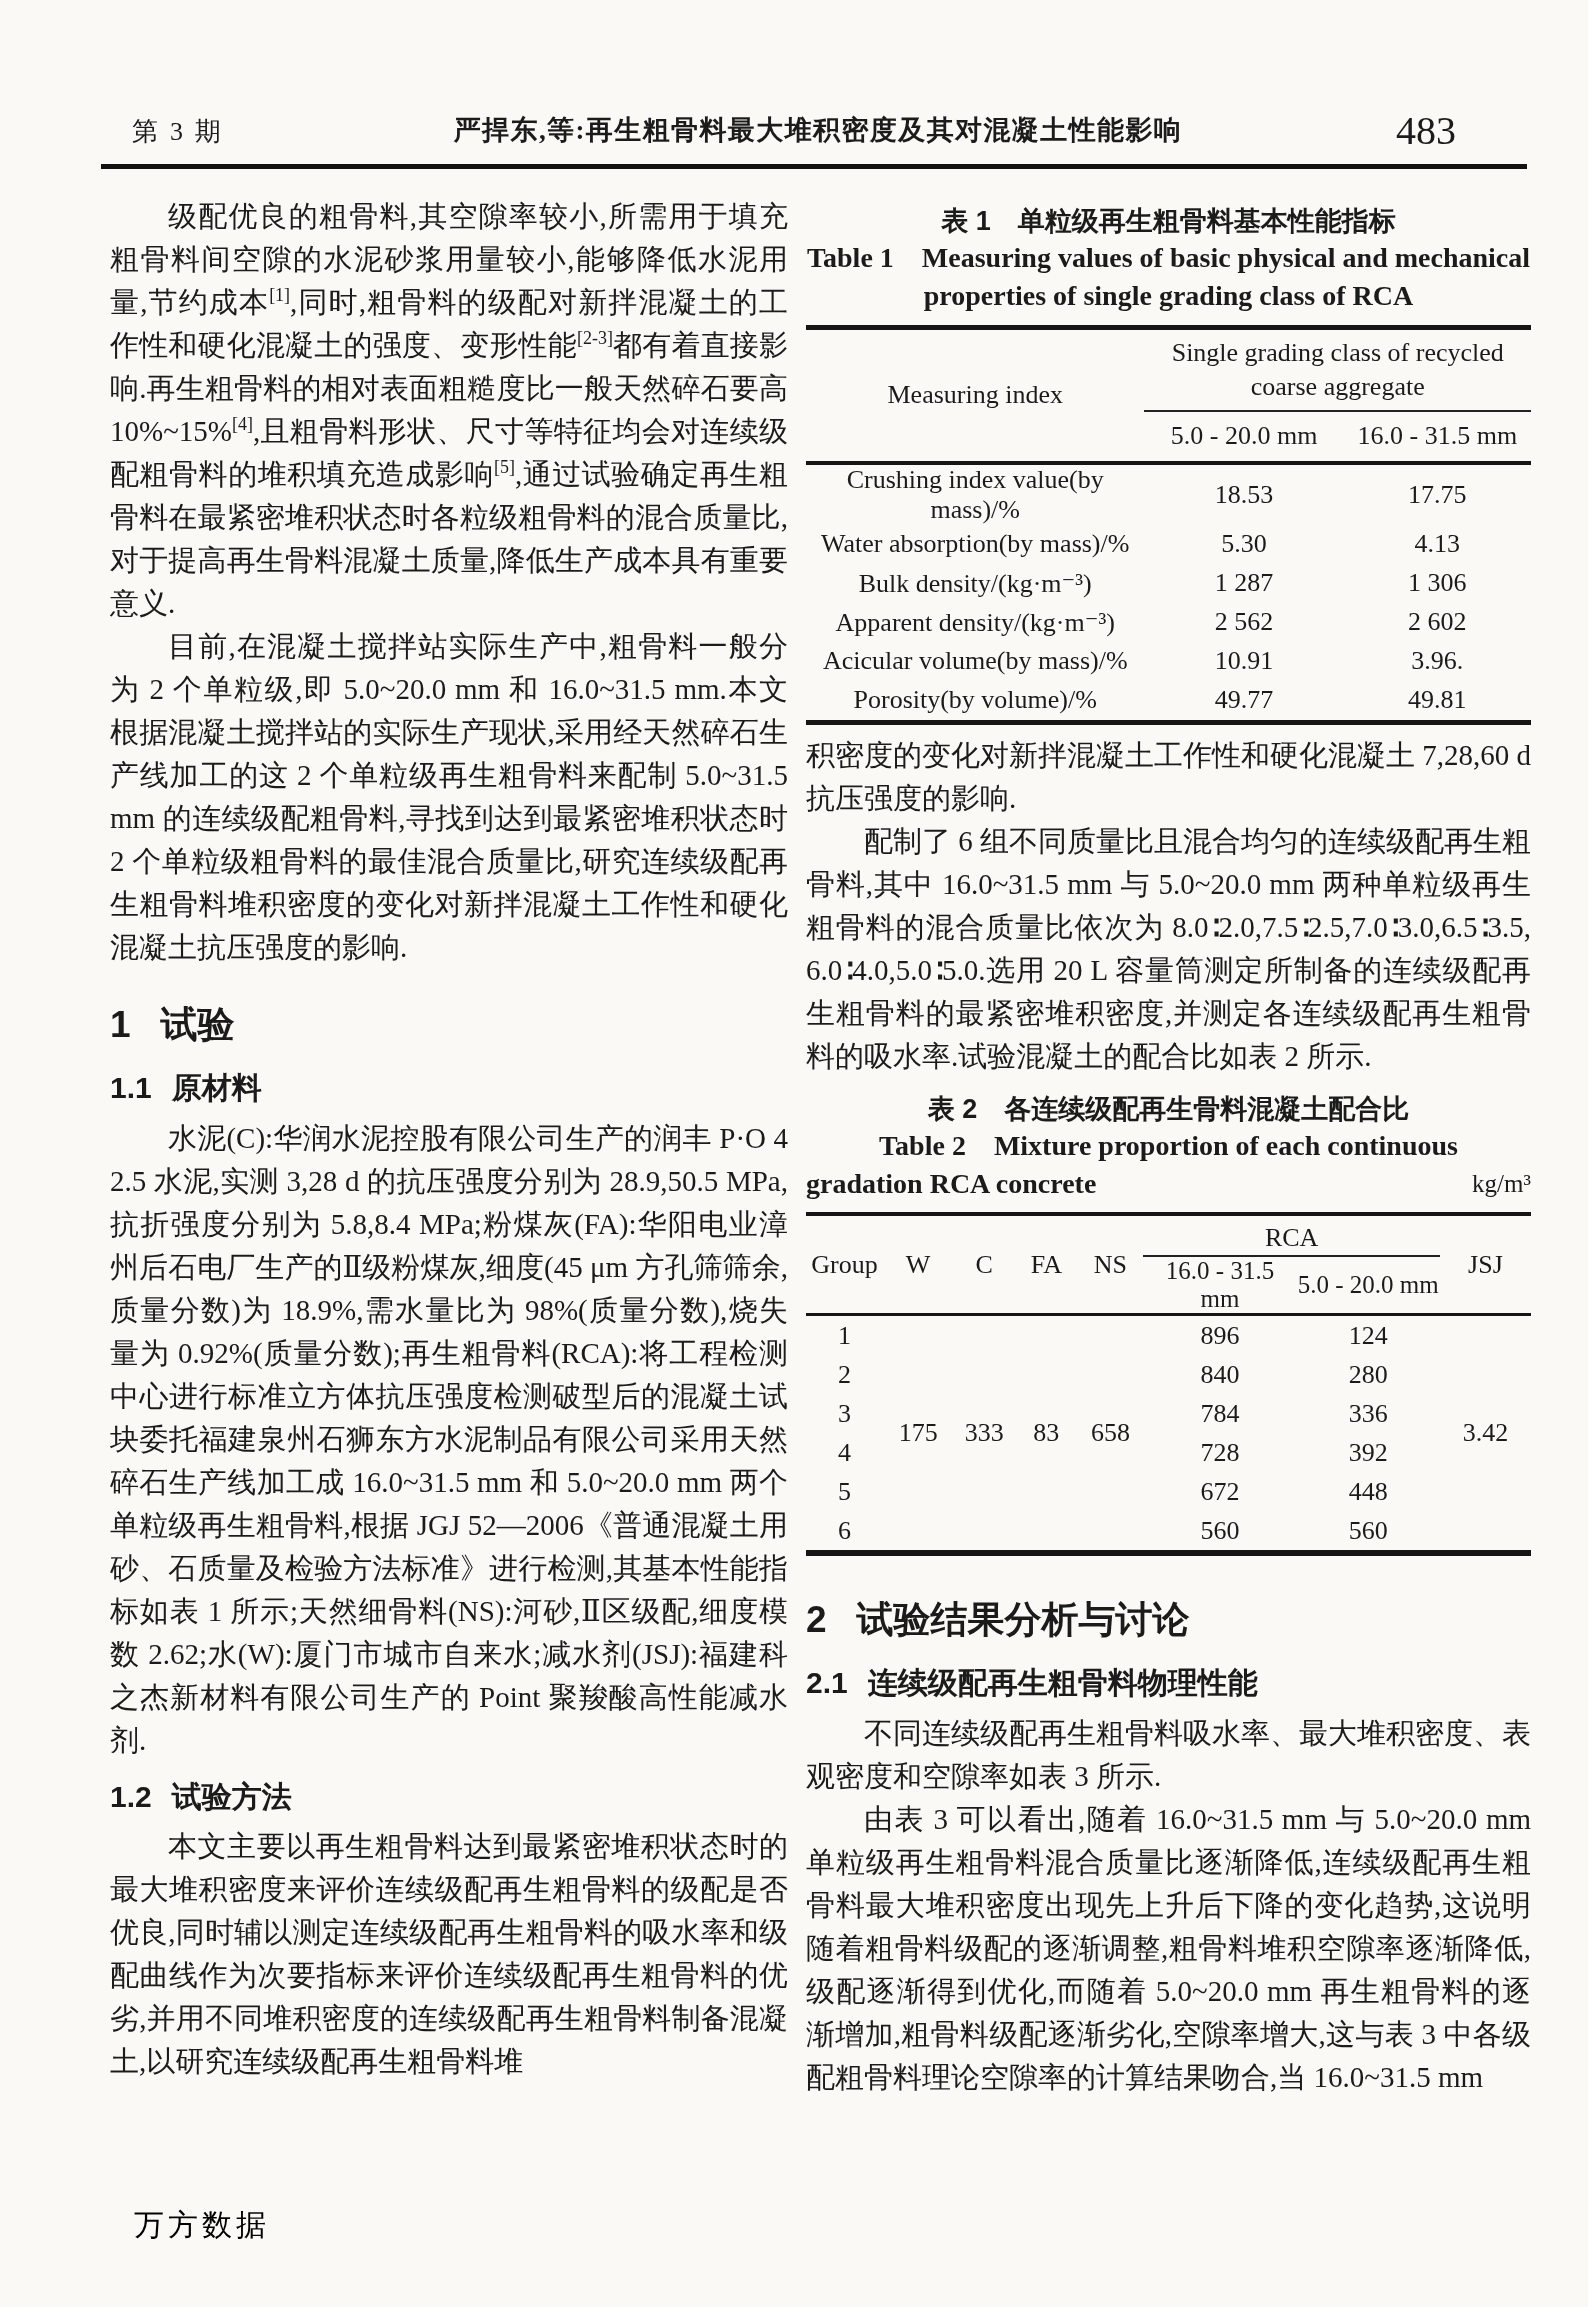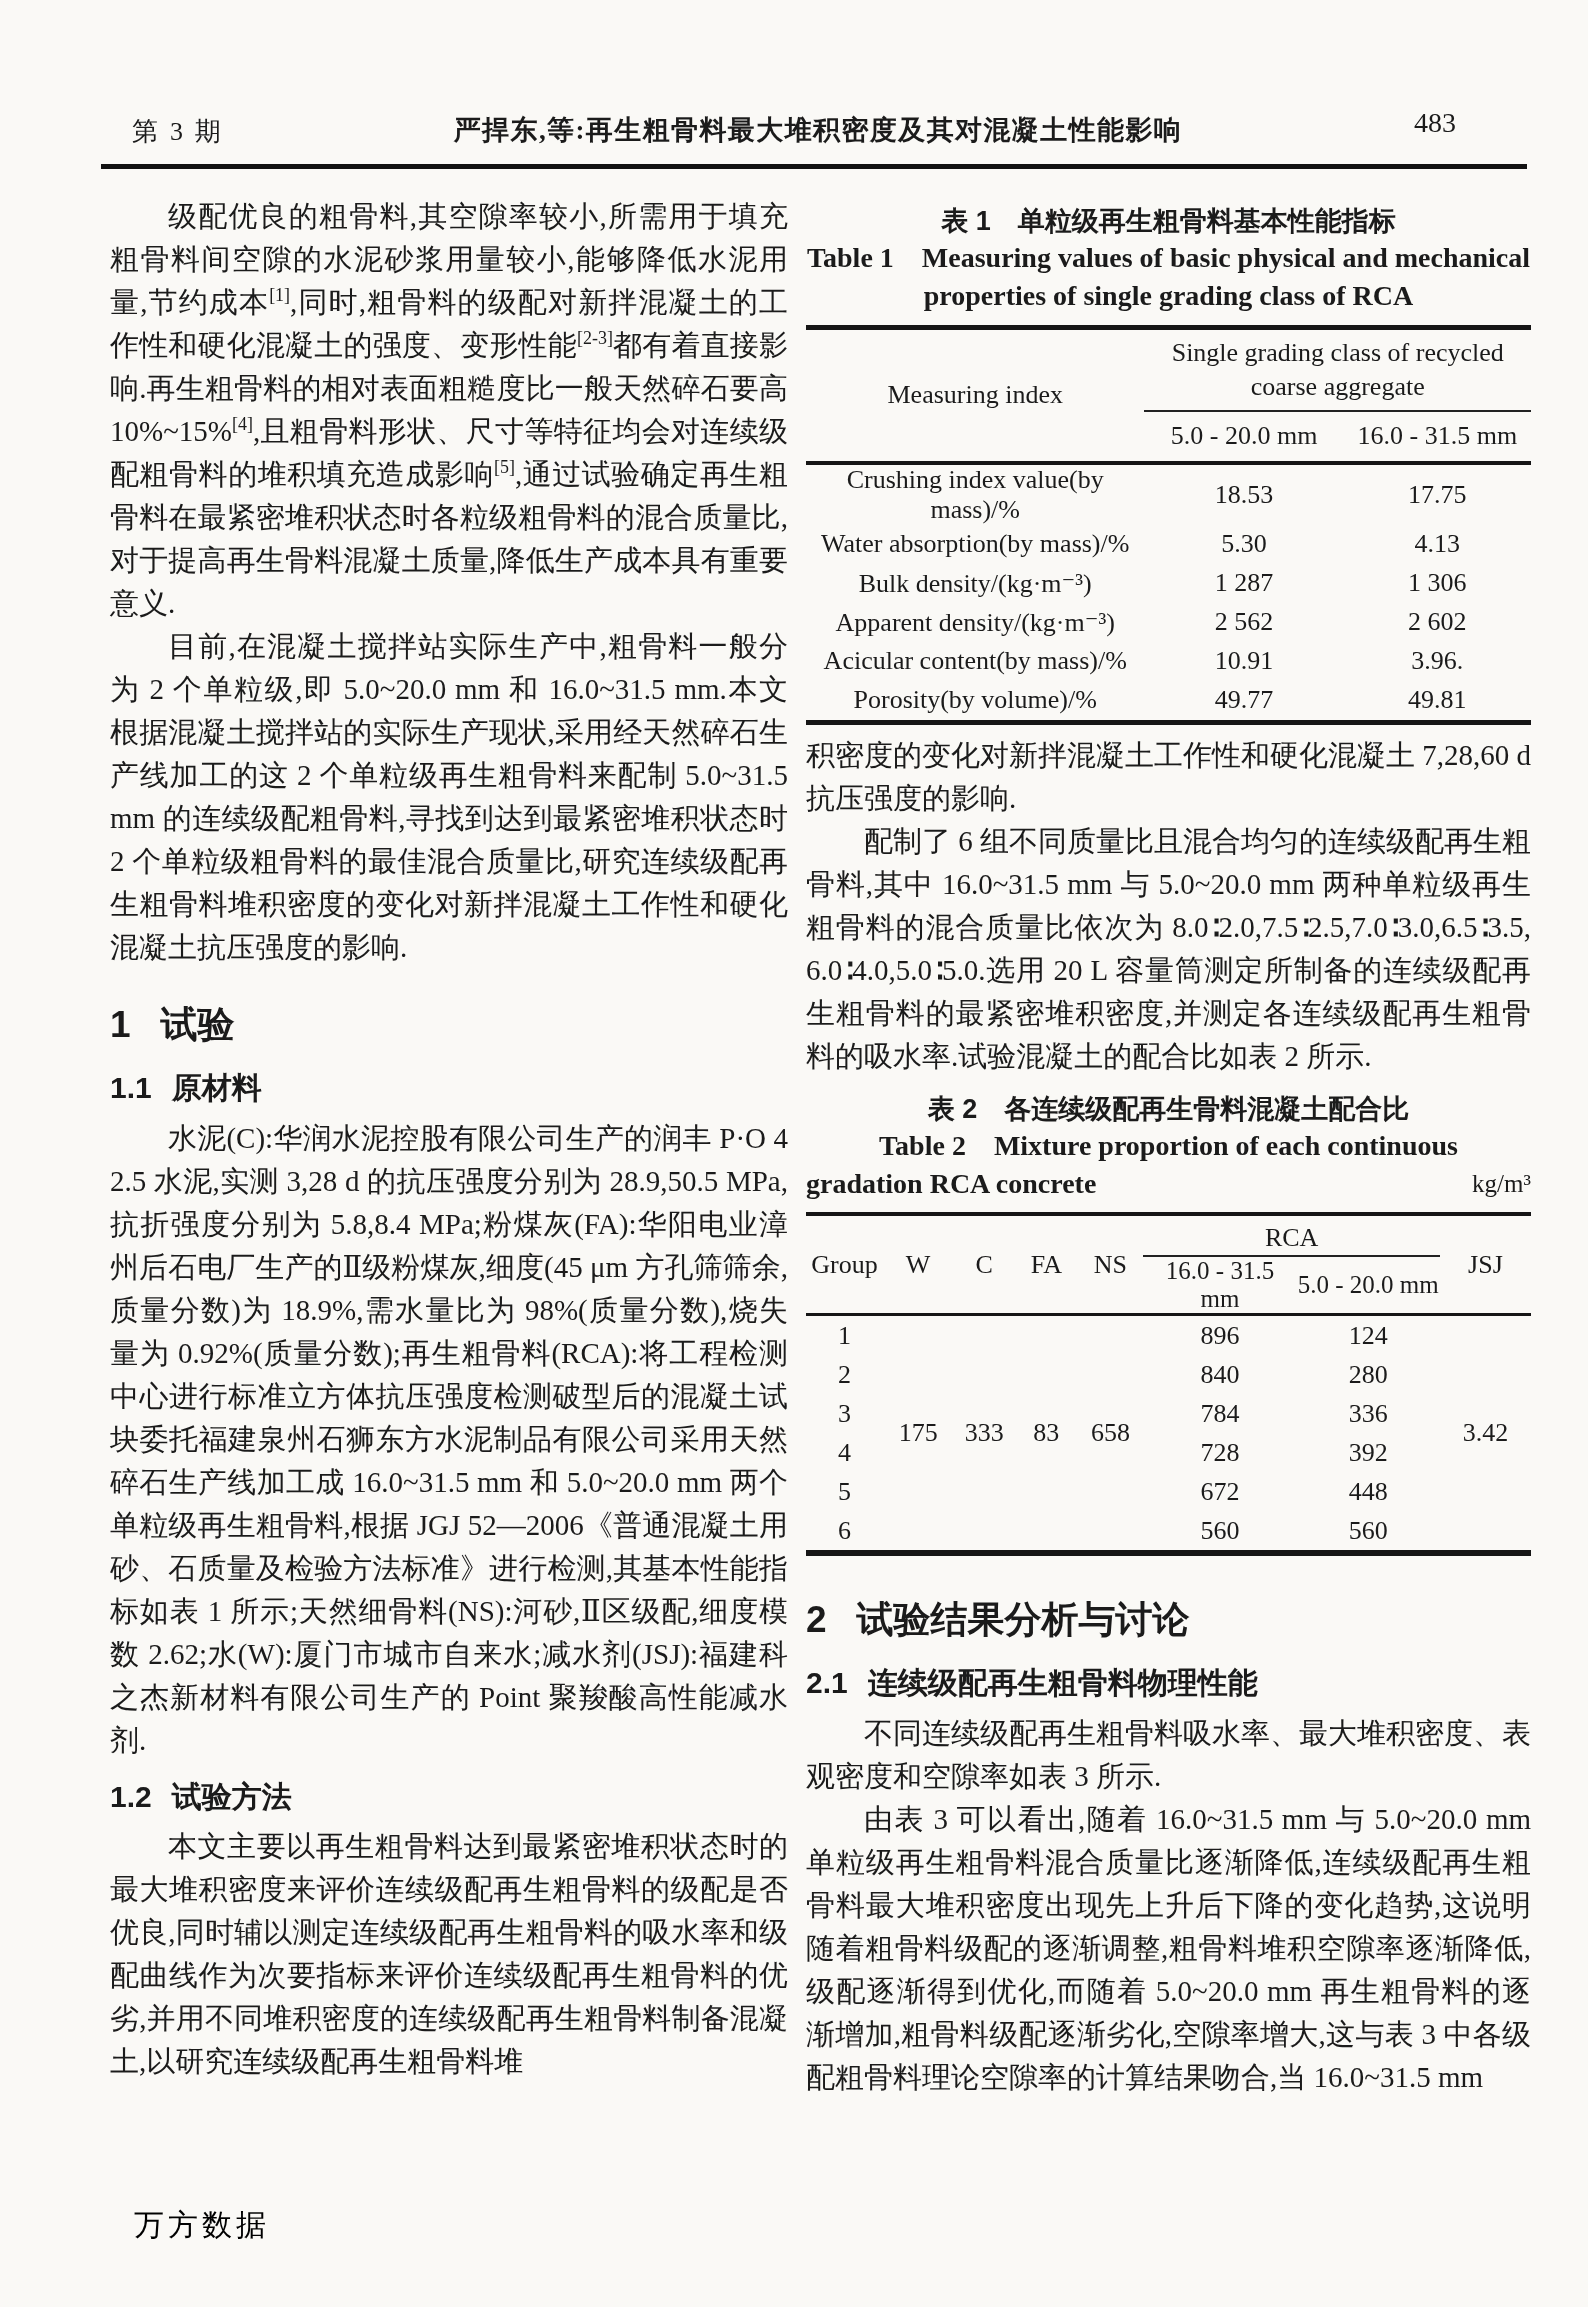--- a/index.html
+++ b/index.html
@@ -7,21 +7,21 @@
     position:relative;
     width:1588px;height:2307px;
     background:#faf9f6;
     color:#1b1b1b;
     font-family:"Liberation Serif","DejaVu Serif",serif;
     overflow:hidden;
   }
   
   .issue{position:absolute;left:132px;top:114px;font-size:26px;letter-spacing:2.7px;}
   .running-title{position:absolute;left:108px;width:1420px;top:112px;text-align:center;font-size:27px;font-weight:bold;letter-spacing:1.4px;}
-  .page-no{position:absolute;right:132px;top:107px;font-size:28px;}
+  .page-no{position:absolute;right:132px;top:107px;font-size:40px;}
   .head-rule{position:absolute;left:101px;top:164px;width:1426px;height:4.7px;background:#121212;}
   
   .col{position:absolute;}
   .col-left{left:110px;top:195px;width:678px;}
   .col-right{left:806px;top:200px;width:725px;}
   p.body{margin:0;font-size:29px;line-height:43px;text-align:justify;word-break:break-all;}
   p.indent{text-indent:2em;}
   sup{font-size:0.62em;line-height:0;}
   
   .sec{margin:35px 0 23px 0;font-family:"Liberation Sans","DejaVu Sans",sans-serif;font-weight:bold;font-size:37px;line-height:42px;}
@@ -111,21 +111,21 @@
           <td>Bulk density/(kg·m⁻³)</td>
           <td>1 287</td>
           <td>1 306</td>
         </tr>
         <tr>
           <td>Apparent density/(kg·m⁻³)</td>
           <td>2 562</td>
           <td>2 602</td>
         </tr>
         <tr>
-          <td>Acicular content(by mass)/%</td>
+          <td>Acicular volume(by mass)/%</td>
           <td>10.91</td>
           <td>3.96.</td>
         </tr>
         <tr>
           <td>Porosity(by volume)/%</td>
           <td>49.77</td>
           <td>49.81</td>
         </tr>
       </tbody>
     </table>

